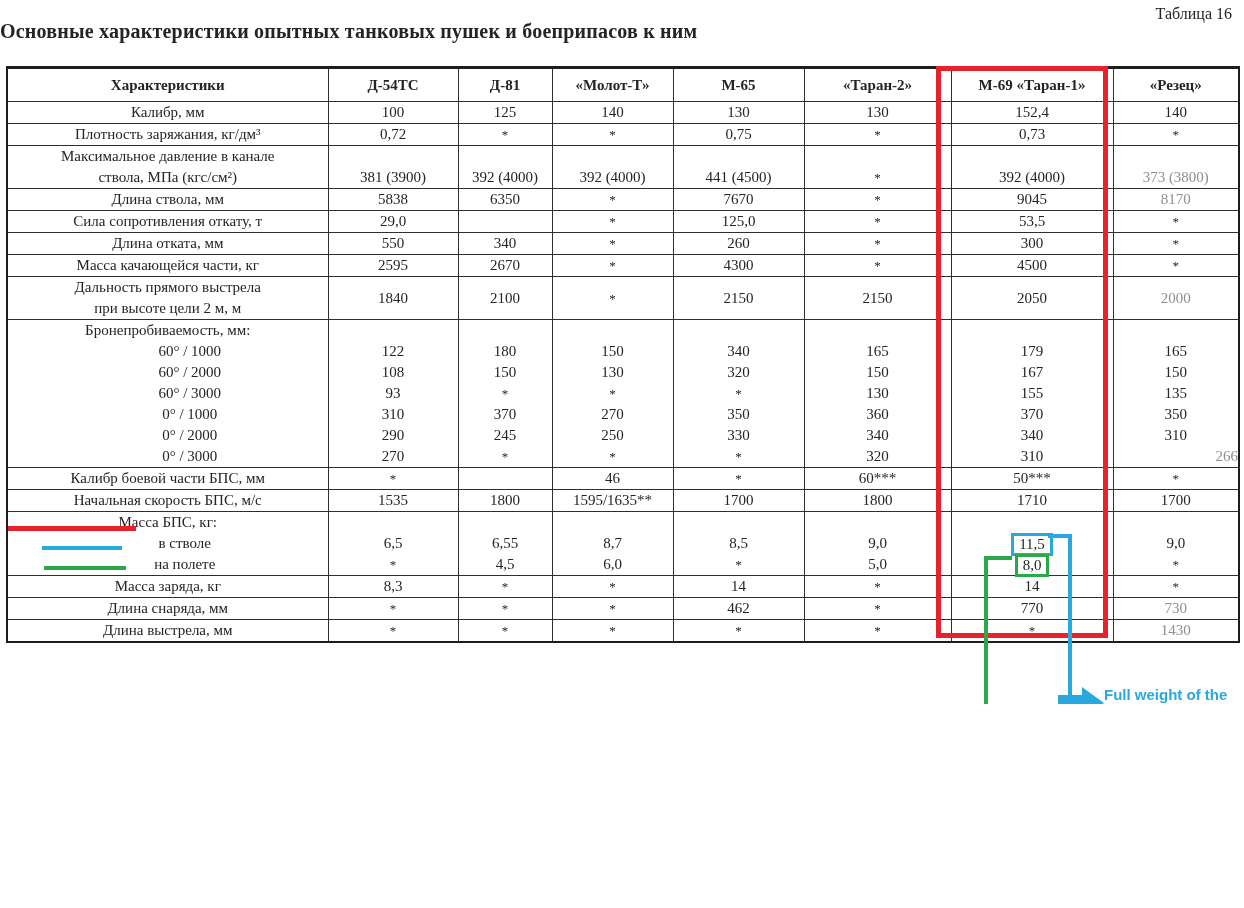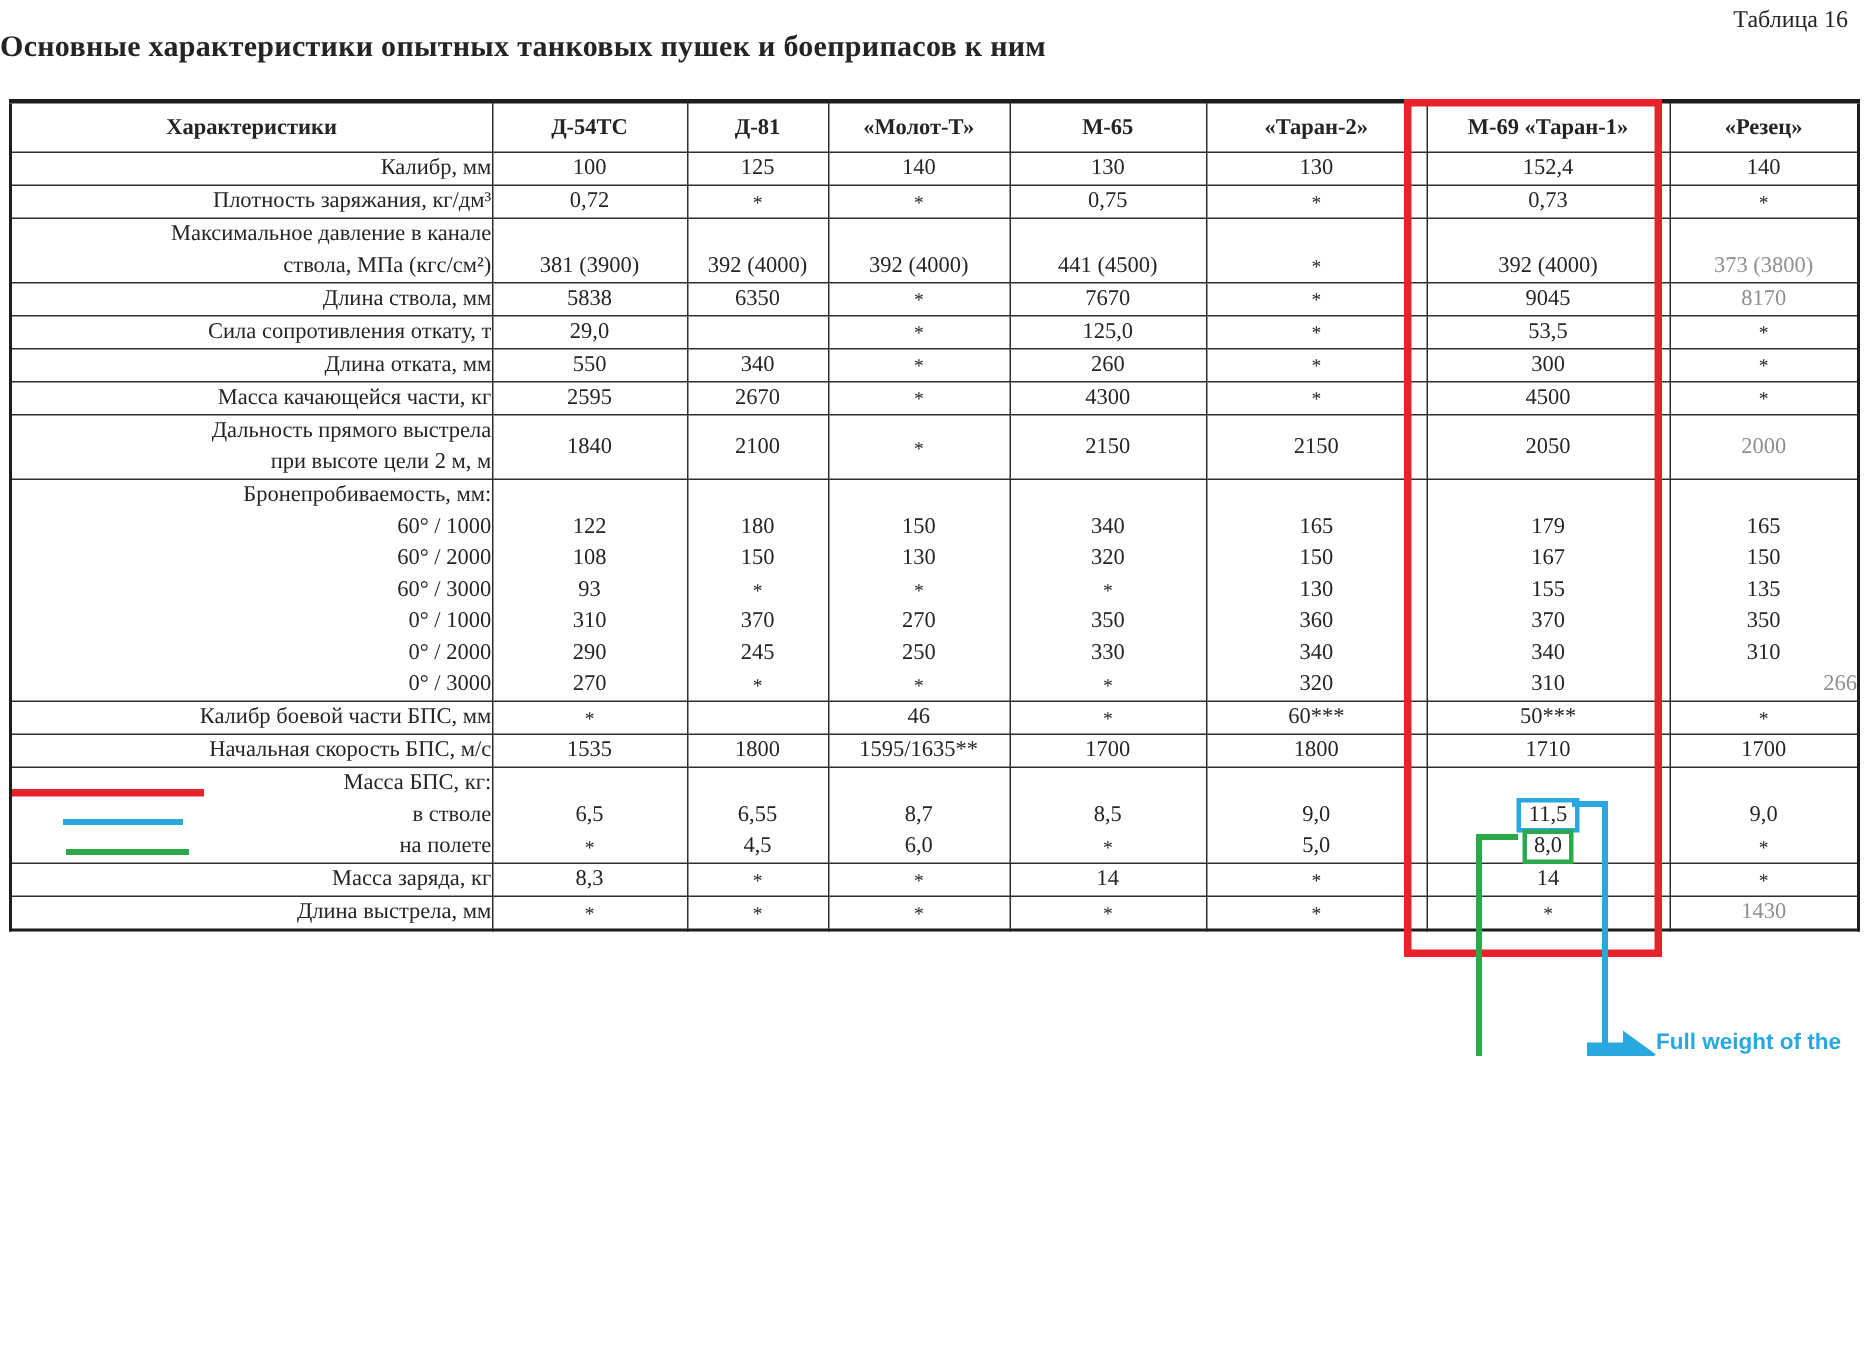--- a/index.html
+++ b/index.html
@@ -23,21 +23,21 @@
     position:absolute;left:6px;top:66px;width:1232px;
     border-collapse:collapse;table-layout:fixed;
     font-size:15px;color:var(--ink);
   }
   table.main th, table.main td{
     border:1px solid #2e2e2e;padding:0;vertical-align:middle;
   }
   table.main{border:2px solid #1d1d1d;border-top:3px solid #1d1d1d;}
   thead th{height:32px;font-weight:bold;text-align:center;border-bottom:1px solid #2e2e2e;}
   td.lab{
-    text-align:right;padding:0 4px 0 6px;line-height:21px;white-space:pre-line;
+    text-align:center;padding:0 4px 0 6px;line-height:21px;white-space:pre-line;
   }
   td.dat{text-align:center;line-height:21px;}
   tr.simple td{height:21px;}
   tr.vbottom td.dat{vertical-align:bottom;}
   tr.vbottom td.lab{vertical-align:top;}
   .star{font-size:13px;}
   .faded{color:var(--faded);text-align:right;}
   td .line{height:21px;line-height:21px;}
   td .sec-label{padding-left:0;}
   td .sub{padding-left:34px;}
@@ -312,20 +312,30 @@
           <td class="lab">Масса заряда, кг</td>
           <td class="dat">8,3</td>
           <td class="dat star">*</td>
           <td class="dat star">*</td>
           <td class="dat">14</td>
           <td class="dat star">*</td>
           <td class="dat">14</td>
           <td class="dat star">*</td>
         </tr>
         <tr class="simple">
+          <td class="lab">Длина снаряда, мм</td>
+          <td class="dat star">*</td>
+          <td class="dat star">*</td>
+          <td class="dat star">*</td>
+          <td class="dat">462</td>
+          <td class="dat star">*</td>
+          <td class="dat">770</td>
+          <td class="dat faded">730</td>
+        </tr>
+        <tr class="simple">
           <td class="lab">Длина выстрела, мм</td>
           <td class="dat star">*</td>
           <td class="dat star">*</td>
           <td class="dat star">*</td>
           <td class="dat star">*</td>
           <td class="dat star">*</td>
           <td class="dat star">*</td>
           <td class="dat faded">1430</td>
         </tr>
       </tbody>

